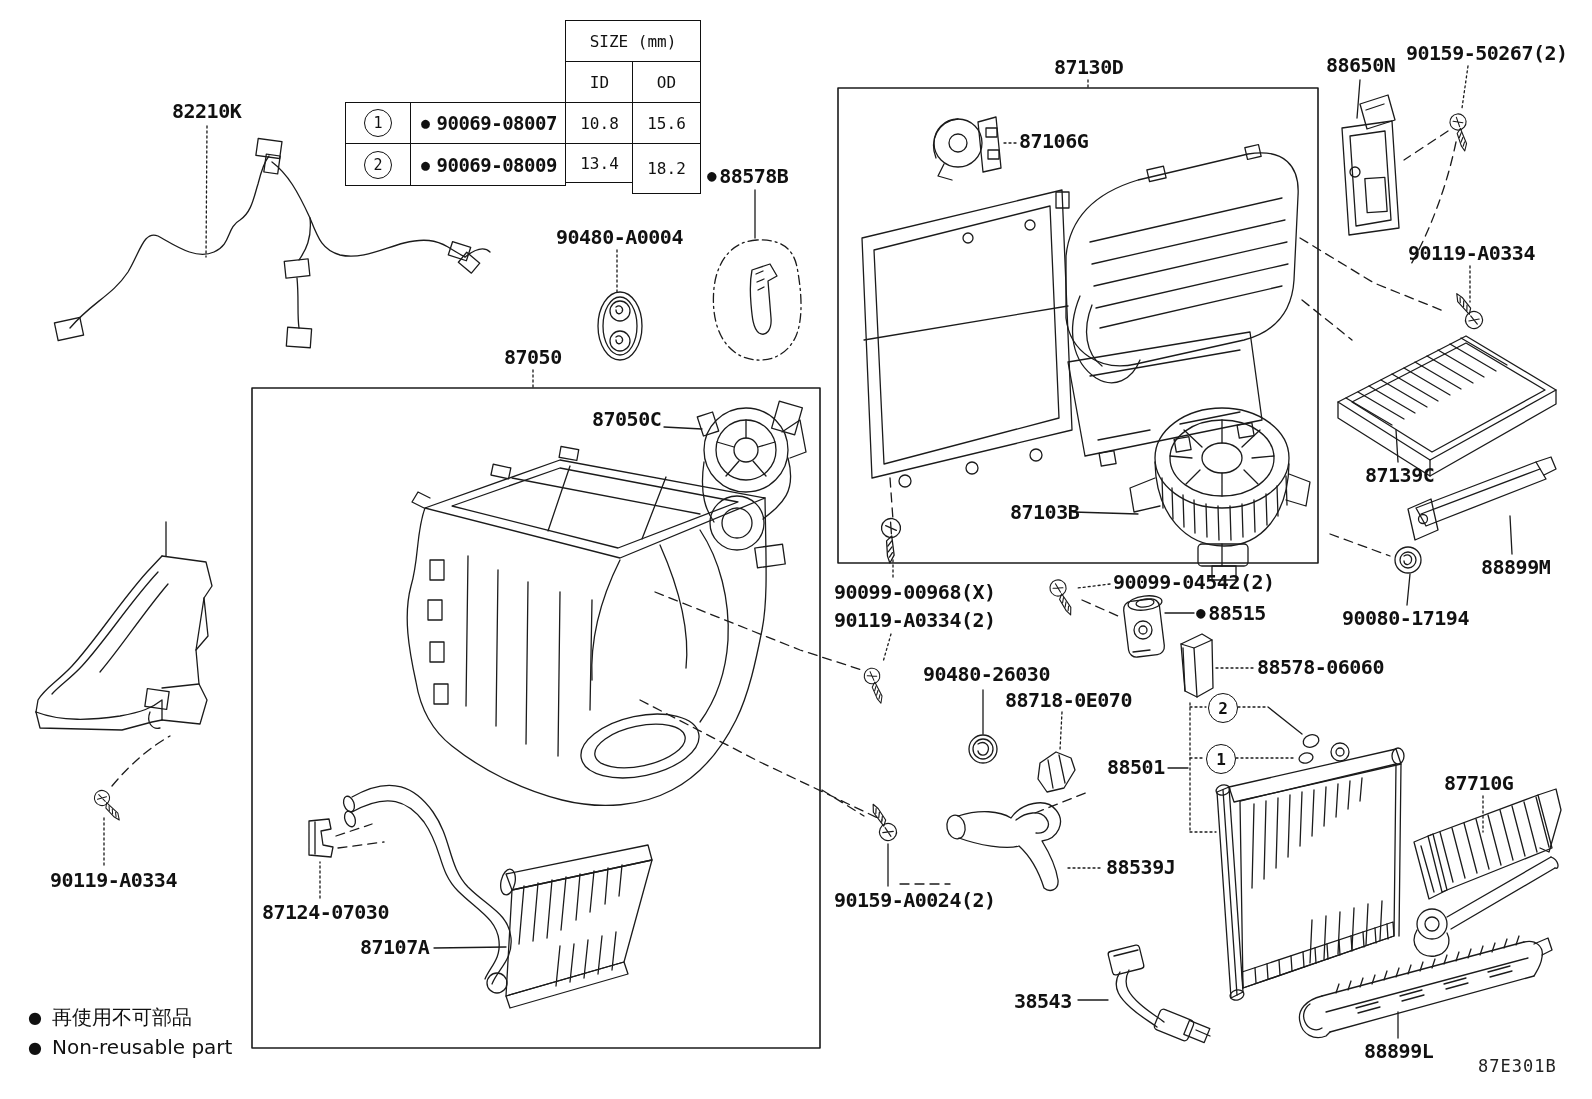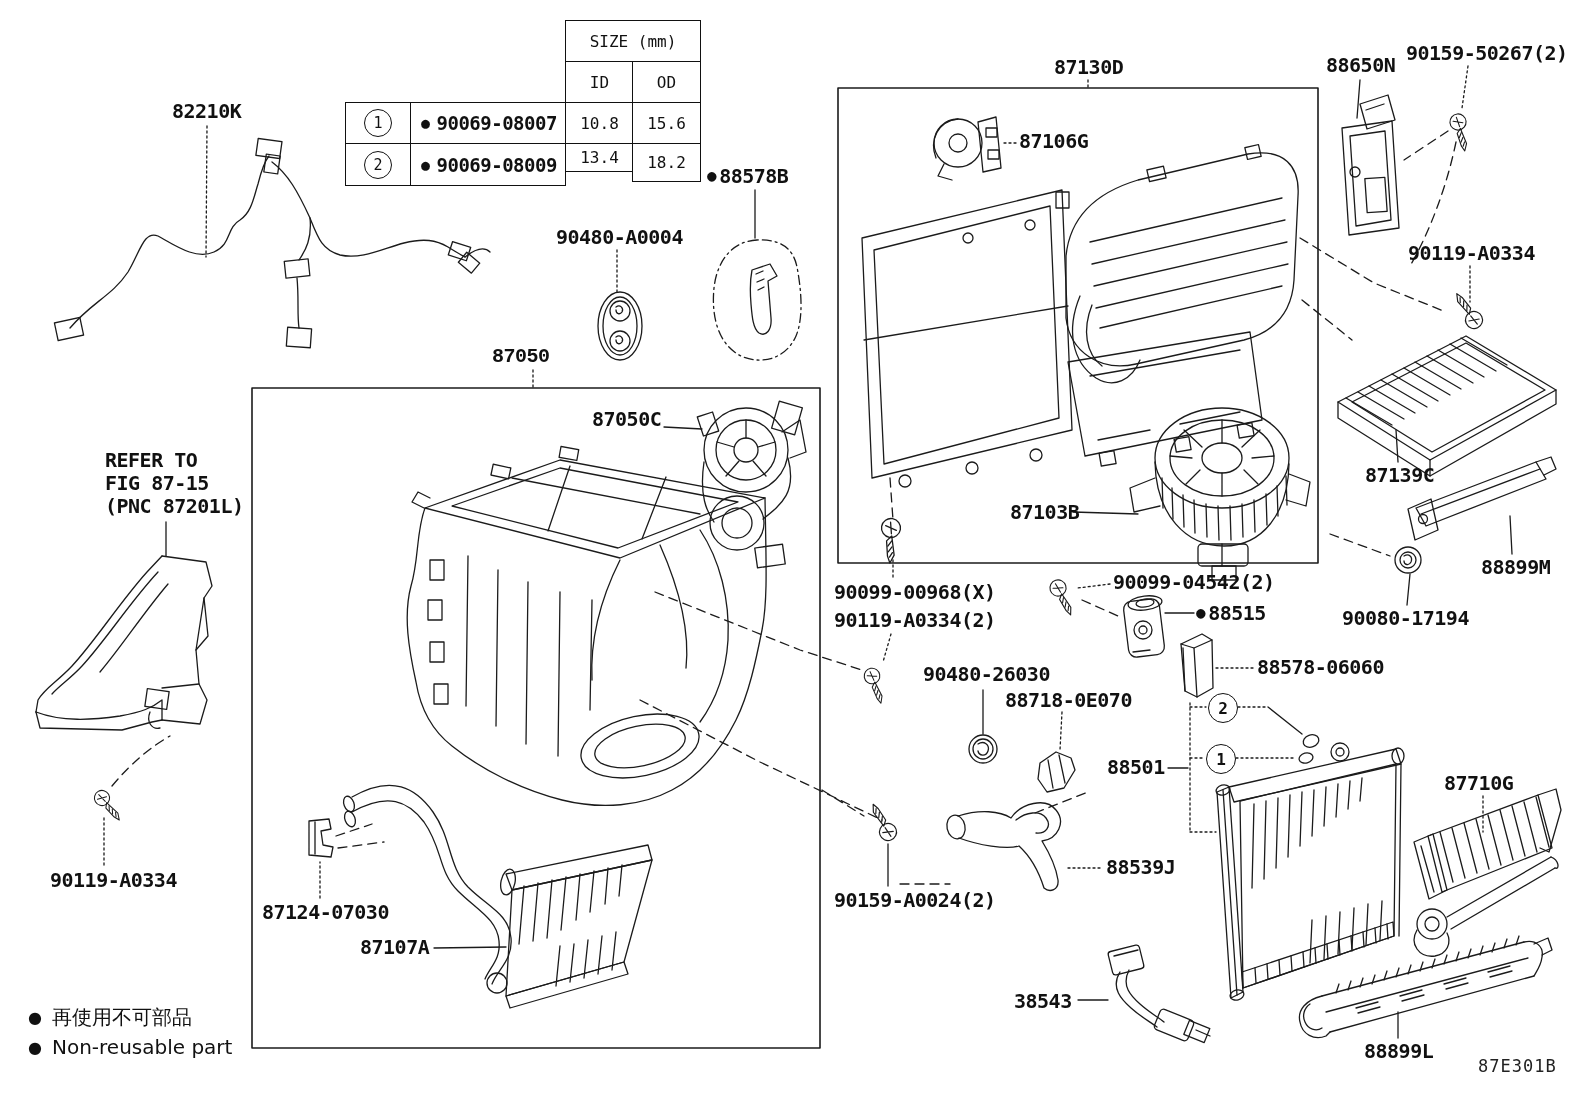--- a/index.html
+++ b/index.html
@@ -506,21 +506,21 @@
       <div class="plabel" style="left: 1019px; top: 130px;">
         <span>87106G</span>
       </div>
       <div class="plabel" style="left: 707px; top: 165px;">
         <span class="blt">●</span>
         <span>88578B</span>
       </div>
       <div class="plabel" style="left: 556px; top: 226px;">
         <span>90480-A0004</span>
       </div>
-      <div class="plabel" style="left: 492px; top: 346px; font-family: Liberation Mono, monospace;">
+      <div class="plabel" style="left: 504px; top: 346px;">
         <span>87050</span>
       </div>
       <div class="plabel" style="left: 592px; top: 408px;">
         <span>87050C</span>
       </div>
       <div class="plabel" style="left: 1408px; top: 242px;">
         <span>90119-A0334</span>
       </div>
       <div class="plabel" style="left: 1365px; top: 464px; text-align: right;">
         <span>87139C</span>
@@ -614,33 +614,28 @@
         <span>15.6</span>
       </div>
 
   <div class="cell" style="left:0;top:123px;width:66px;height:43px">
         <span class="numcircle">2</span>
       </div>
   <div class="cell partcell" style="left:65px;top:123px;width:156px;height:43px">
         <span class="blt">●</span>
         <span>90069-08009</span>
       </div>
-  <div class="cell" style="left:220px;top:123px;width:69px;height:29px">
+  <div class="cell" style="left:220px;top:123px;width:69px;height:40px">
         <span>13.4</span>
       </div>
-  <div class="cell" style="left:287px;top:123px;width:69px;height:39px">
+  <div class="cell" style="left:287px;top:123px;width:69px;height:51px">
         <span>18.2</span>
       </div>
 </div>
 
-<div class="refer">
-  <div>REFER TO</div>
-  <div>FIG 87-15</div>
-  <div>(PNC 87201L)</div>
-</div>
 
 <div class="notes">
   <div class="nrow">
     <span class="blt">●</span>
     <span>再使用不可部品</span>
   </div>
   <div class="nrow">
     <span class="blt">●</span>
     <span>Non-reusable part</span>
   </div>

